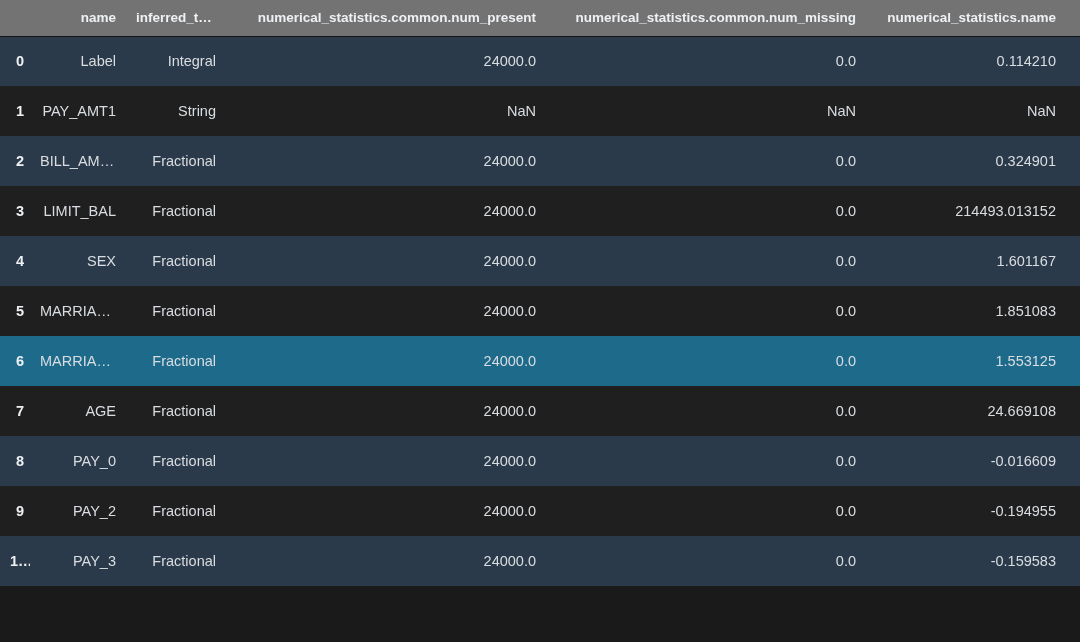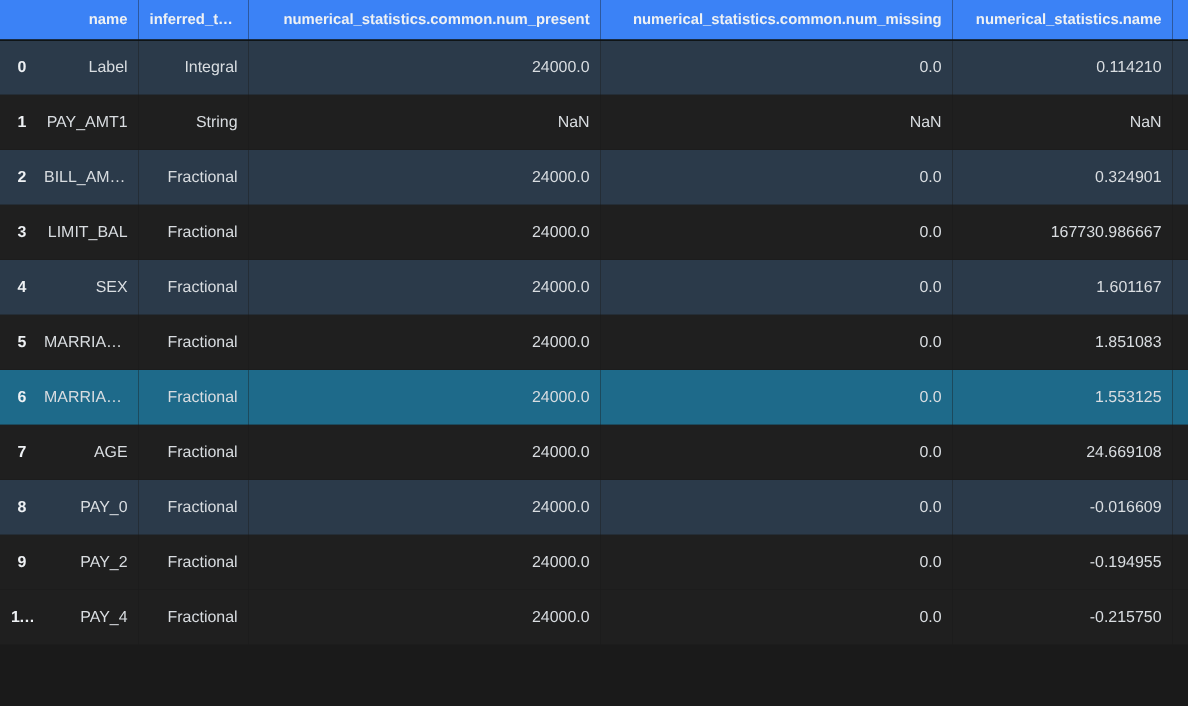--- a/index.html
+++ b/index.html
@@ -18,21 +18,21 @@
     table-layout: fixed;
   }
   .table th, .table td {
     padding: 0 10px;
     white-space: nowrap;
     overflow: hidden;
     text-overflow: ellipsis;
   }
   
   .table thead tr {
-    background: #3b82f6;
+    background: #737373;
     height: 36px;
     padding-left: 32px;
   }
   .table thead th {
     font-weight: 700;
     color: #eef1f4;
     font-size: 13.5px;
     text-align: right;
     border-bottom: 1px solid #0f1418;
   }
@@ -120,21 +120,21 @@
         <td>0.0</td>
         <td>0.324901</td>
         <td></td>
       </tr>
       <tr class="row-odd">
         <td class="idx">3</td>
         <td>LIMIT_BAL</td>
         <td>Fractional</td>
         <td>24000.0</td>
         <td>0.0</td>
-        <td>167730.986667</td>
+        <td>214493.013152</td>
         <td></td>
       </tr>
       <tr class="row-even">
         <td class="idx">4</td>
         <td>SEX</td>
         <td>Fractional</td>
         <td>24000.0</td>
         <td>0.0</td>
         <td>1.601167</td>
         <td></td>
@@ -177,23 +177,23 @@
       </tr>
       <tr class="row-odd">
         <td class="idx">9</td>
         <td>PAY_2</td>
         <td>Fractional</td>
         <td>24000.0</td>
         <td>0.0</td>
         <td>-0.194955</td>
         <td></td>
       </tr>
-      <tr class="row-odd">
-        <td class="idx">11</td>
-        <td>PAY_4</td>
+      <tr class="row-even">
+        <td class="idx">10</td>
+        <td>PAY_3</td>
         <td>Fractional</td>
         <td>24000.0</td>
         <td>0.0</td>
-        <td>-0.215750</td>
+        <td>-0.159583</td>
         <td></td>
       </tr>
     </tbody>
 </table>
 
 </body></html>

